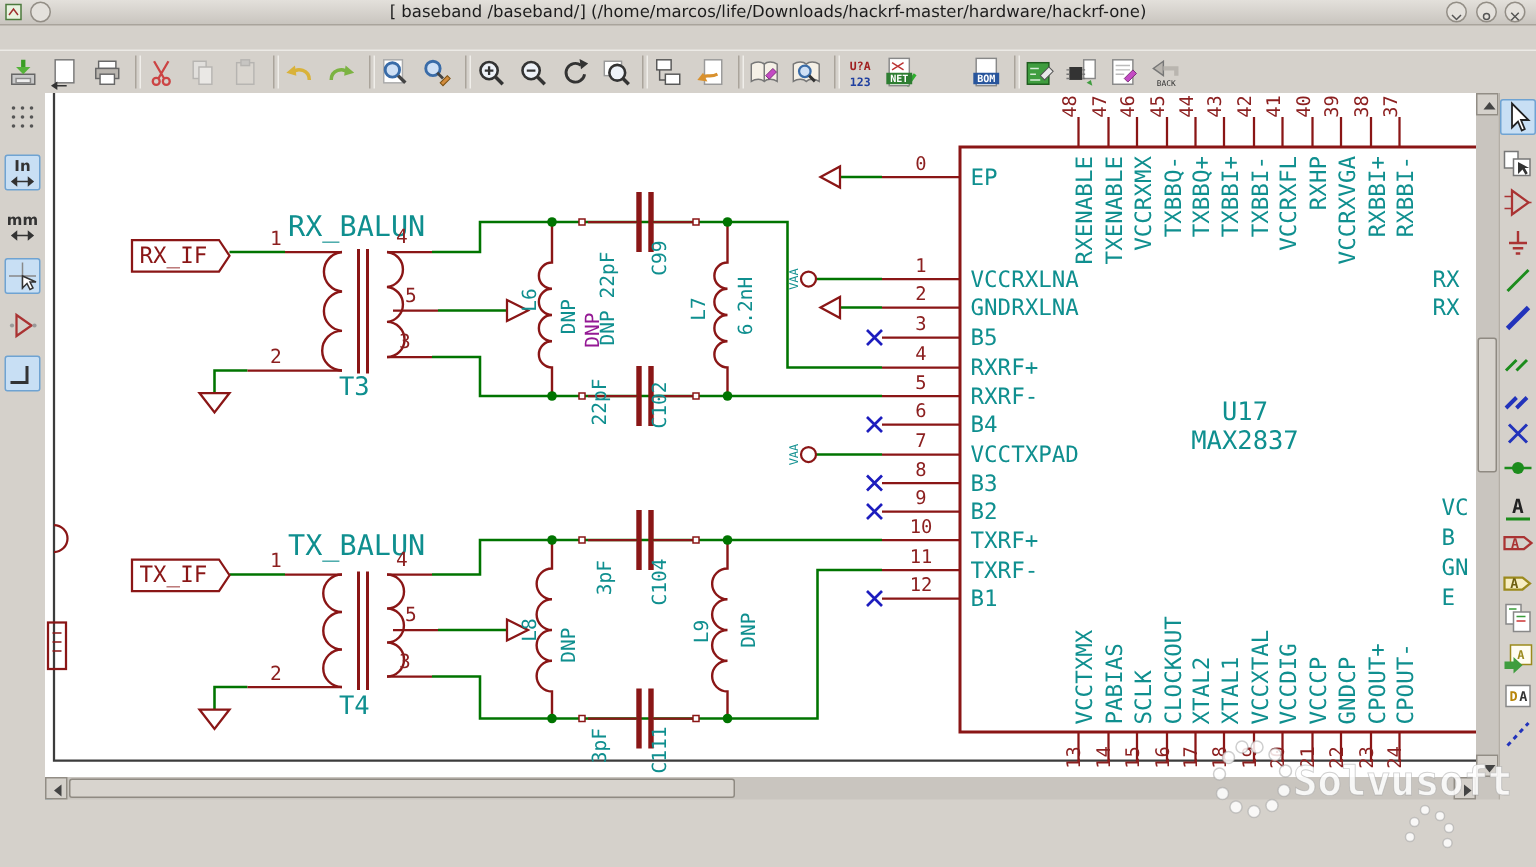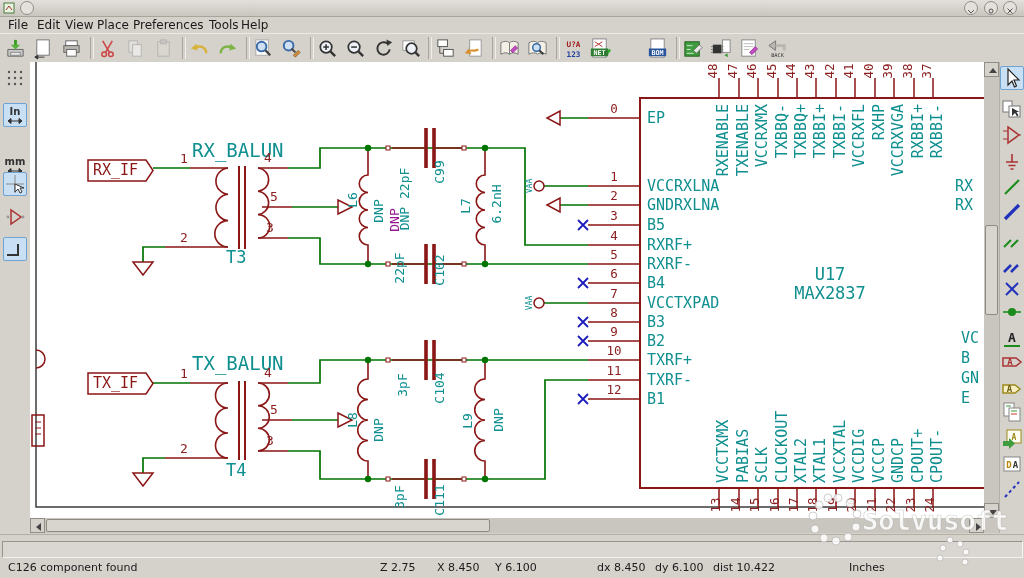--- a/index.html
+++ b/index.html
@@ -52,40 +52,32 @@
 <body>
 
 <div class="win">
 
   <div class="titlebar">
     <svg class="appico">
         <rect x="1" y="1" width="10" height="10" fill="#e8f3e0" stroke="#4c7a3d"></rect>
         <path d="M3 8l3-4 3 4" stroke="#a03030" fill="none"></path>
       </svg>
     <div class="tb-circle" style="left:20px"></div>
+    <div class="titletxt">[ baseband /baseband/] (/home/marcos/life/Downloads/hackrf-master/hardware/hackrf-one)</div>
     <div class="tb-circle" style="left:964px"><svg width="12" height="12">
           <path d="M3 5l3 3 3-3" stroke="#555" fill="none"></path>
         </svg></div>
     <div class="tb-circle" style="left:984px"><svg width="12" height="12">
           <circle cx="6" cy="6" r="2" stroke="#555" fill="none"></circle>
         </svg></div>
     <div class="tb-circle" style="left:1003px"><svg width="12" height="12">
           <path d="M3.5 3.5l5 5M8.5 3.5l-5 5" stroke="#555"></path>
         </svg></div>
   </div>
 
-  <div class="menubar">
-    <span class="menuitem" style="left:8px">File</span>
-    <span class="menuitem" style="left:37px">Edit</span>
-    <span class="menuitem" style="left:65px">View</span>
-    <span class="menuitem" style="left:97px">Place</span>
-    <span class="menuitem" style="left:133px">Preferences</span>
-    <span class="menuitem" style="left:209px">Tools</span>
-    <span class="menuitem" style="left:241px">Help</span>
-  </div>
 
   <div class="toolbar">
     <div class="tbtn" style="left:4px"><svg viewBox="0 0 24 24">
           <path d="M4 13h16v7H4z" fill="#c9c9c9" stroke="#666"></path>
           <rect x="7" y="16" width="10" height="3" fill="#eee" stroke="#888"></rect>
           <path d="M12 3v7" stroke="#3a9d23" stroke-width="3"></path>
           <path d="M7 8l5 5 5-5z" fill="#55b33a"></path>
         </svg></div>
     <div class="tbtn" style="left:32px"><svg viewBox="0 0 24 24">
           <rect x="5" y="3" width="13" height="16" fill="#fff" stroke="#777"></rect>
@@ -234,21 +226,21 @@
           </g>
         </svg>
       </div>
     <div class="sbtn sel" style="left:3px;top:41px">
         <div class="unitlabel" style="margin-top:2px">In</div>
         <svg viewBox="0 0 22 9" style="width:22px;height:9px">
           <path d="M4 4h14M4 4l3-2.5v5zM18 4l-3-2.5v5z" stroke="#333" fill="#333"></path>
         </svg>
       </div>
     <div class="sbtn" style="left:3px;top:77px">
-        <div class="unitlabel" style="margin-top:16px">mm</div>
+        <div class="unitlabel" style="margin-top:2px">mm</div>
         <svg viewBox="0 0 22 9" style="width:22px;height:9px">
           <path d="M4 4h14M4 4l3-2.5v5zM18 4l-3-2.5v5z" stroke="#333" fill="#333"></path>
         </svg>
       </div>
     <div class="sbtn sel" style="left:3px;top:110px">
         <svg viewBox="0 0 22 22">
           <path d="M11 2v18M2 11h18" stroke="#888"></path>
           <path d="M11 11l0 8 3-3 2 4 2-1-2-4 4 0z" fill="#fff" stroke="#333"></path>
         </svg>
       </div>
@@ -622,25 +614,14 @@
           <circle cx="180" cy="66" r="3"></circle>
           <circle cx="186" cy="74" r="3"></circle>
           <circle cx="185" cy="84" r="3"></circle>
           <circle cx="163" cy="70" r="3"></circle>
           <circle cx="160" cy="80" r="3"></circle>
       </g>
       <text x="82" y="52" font-family="Liberation Sans, sans-serif" font-size="27" fill="rgba(255,255,255,.85)" stroke="rgba(150,150,150,.45)" stroke-width=".6">Solvusoft</text>
     </svg>
   </div>
 
-  <div class="statusbar">
-    <div class="sunken"></div>
-    <span class="sfield" style="left:8px">C126 component found</span>
-    <span class="sfield" style="left:380px">Z 2.75</span>
-    <span class="sfield" style="left:437px">X 8.450</span>
-    <span class="sfield" style="left:495px">Y 6.100</span>
-    <span class="sfield" style="left:597px">dx 8.450</span>
-    <span class="sfield" style="left:655px">dy 6.100</span>
-    <span class="sfield" style="left:713px">dist 10.422</span>
-    <span class="sfield" style="left:849px">Inches</span>
-  </div>
 
 </div>
 
 </body></html>

